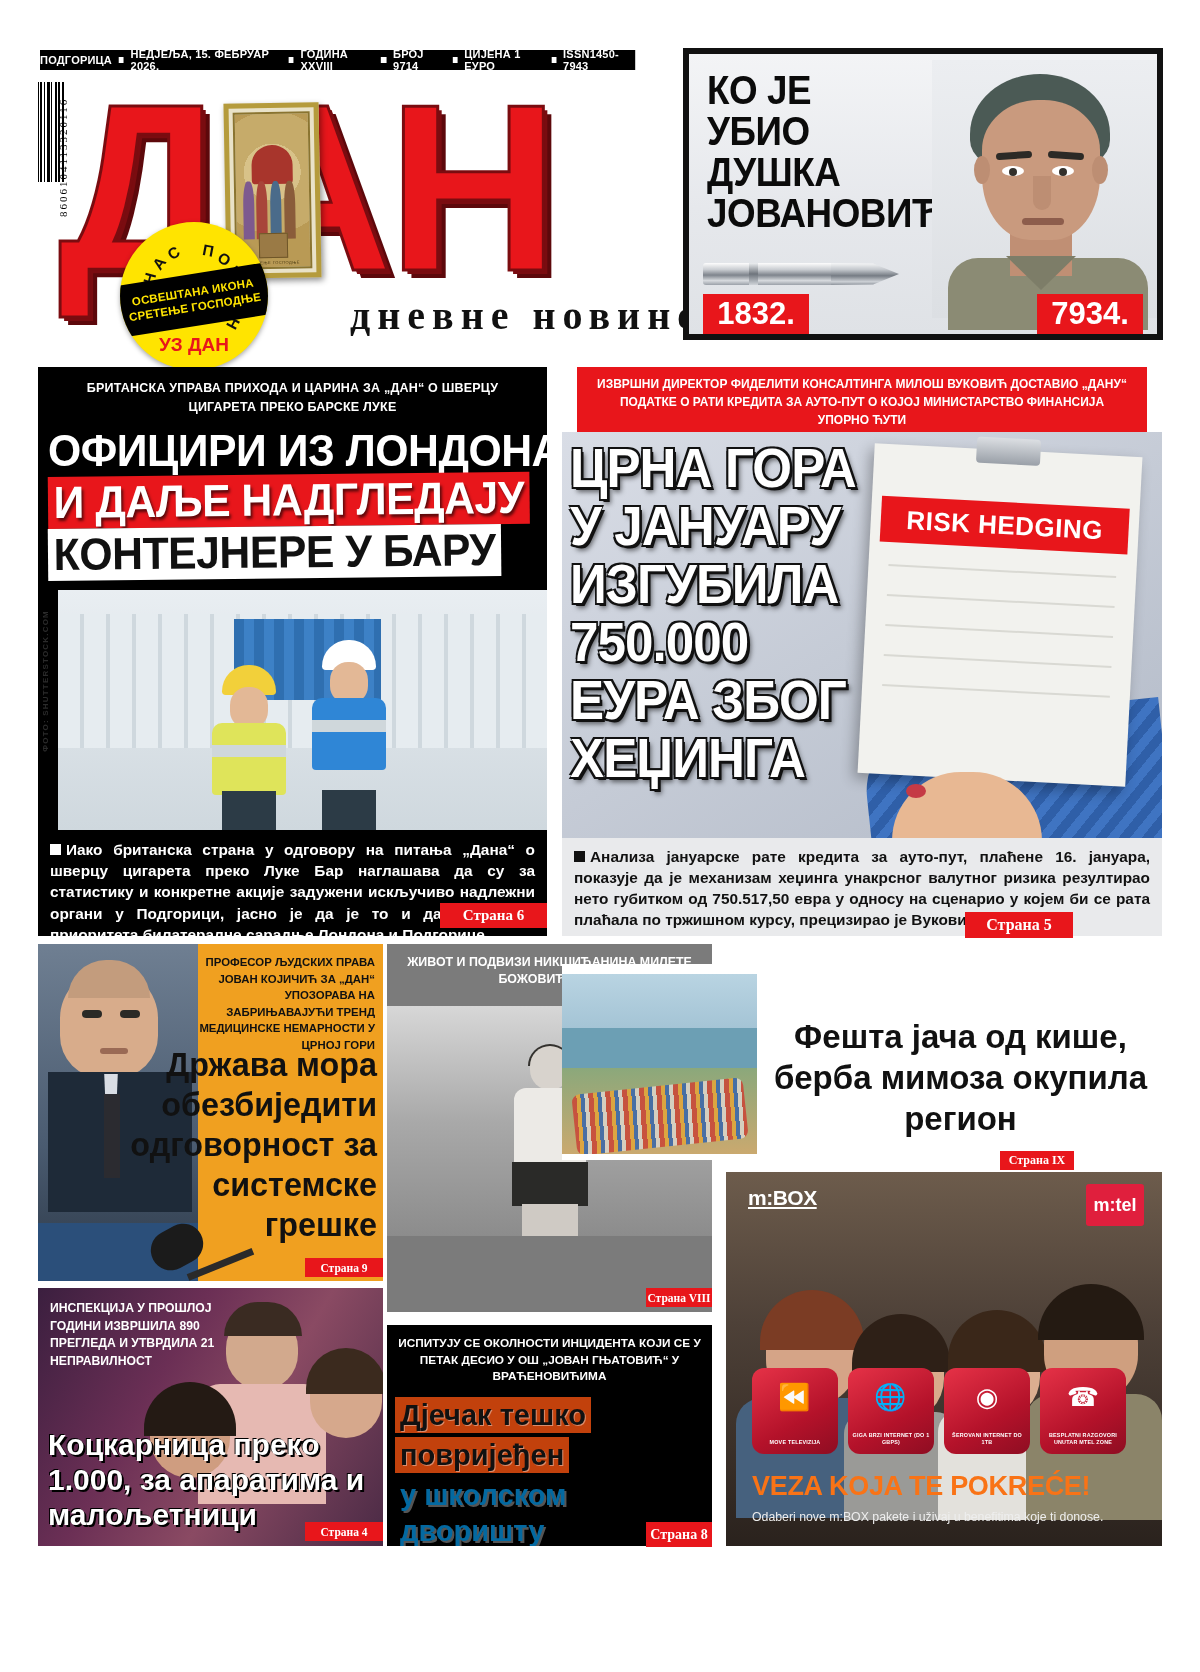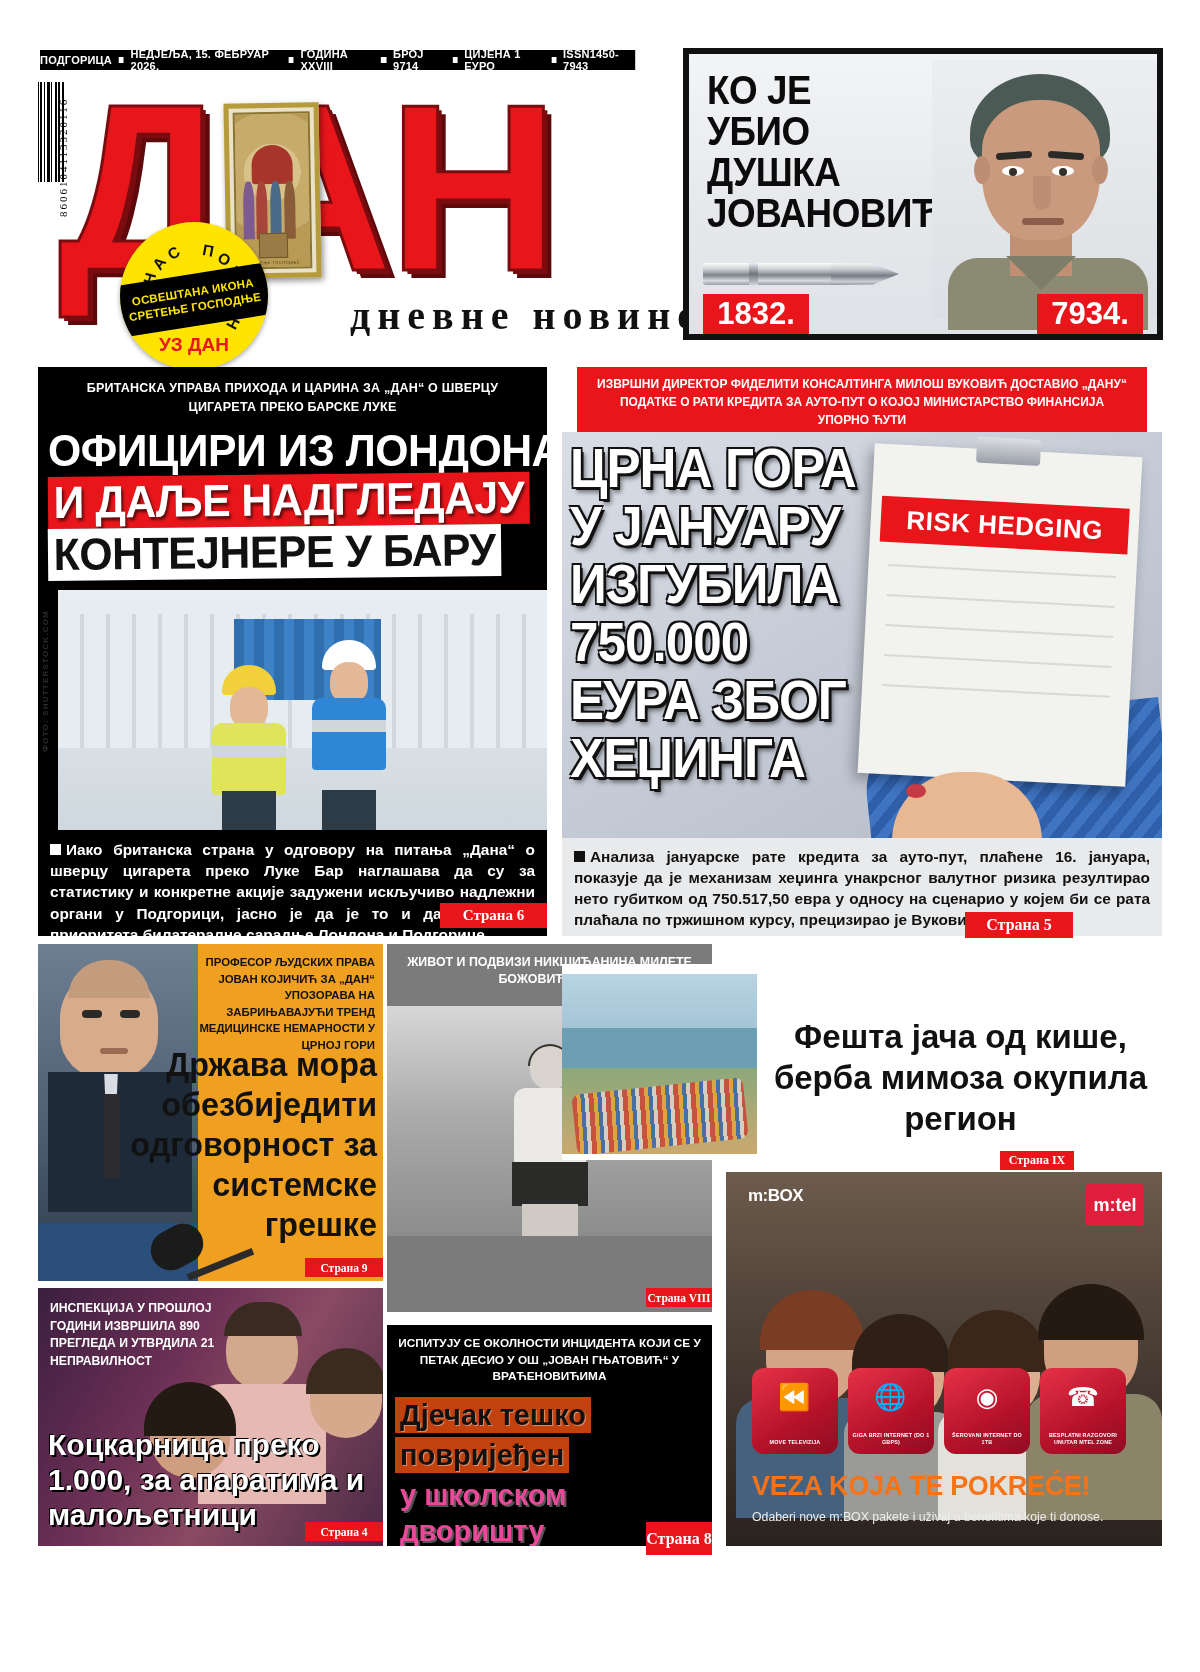--- a/index.html
+++ b/index.html
@@ -387,32 +387,32 @@
     font-size:11.8px; line-height:16.5px; font-weight:bold;
     font-family:"Liberation Sans Narrow","Liberation Sans",sans-serif;
   }
   .school .hl{ padding:4px 8px 0; }
   .school .hl span{
     display:inline-block; background:#c2410c; color:#111; font-weight:bold;
     font-size:29px; line-height:36px; padding:0 5px; margin:2px 0;
     font-family:"Liberation Sans Narrow","Liberation Sans",sans-serif;
     text-shadow:1px 1px 0 rgba(255,255,255,.4);
   }
-  .school .hl span.plain{ background:transparent; color:#ec4899; text-shadow:2px 2px 0 #555; }
+  .school .hl span.plain{ background:transparent; color:#0369a1; text-shadow:2px 2px 0 #555; }
 
   
   .ad{
     position:absolute; left:726px; top:1172px; width:436px; height:374px;
     background:#241c18; overflow:hidden;
   }
   .ad .scene{ position:absolute; inset:0;
     background:linear-gradient(180deg,#6d5c4c 0%,#4e4138 40%,#2a221d 100%); }
   .ad .mbox{
     position:absolute; left:22px; top:14px; color:#fff;
-    font-size:17px; font-weight:bold; letter-spacing:-.5px;
+    font-size:21px; font-weight:bold; letter-spacing:-.5px;text-decoration:underline;
   }
   .ad .mtel{
     position:absolute; right:18px; top:12px; width:58px; height:42px;
     background:#e01f3d; color:#fff; font-size:18px; font-weight:bold;
     display:flex; align-items:center; justify-content:center; border-radius:3px;
   }
   .ad .tiles{
     position:absolute; left:26px; bottom:92px; display:flex; gap:10px;
   }
   .ad .tile{
@@ -688,21 +688,21 @@
   <div class="pg" style="left:305px; top:1522px; width:78px; height:19px; font-size:11.5px;">Страна 4</div>
 
   <div class="school">
     <div class="kicker">ИСПИТУЈУ СЕ ОКОЛНОСТИ ИНЦИДЕНТА КОЈИ СЕ У ПЕТАК ДЕСИО У ОШ „ЈОВАН ГЊАТОВИЋ“ У ВРАЋЕНОВИЋИМА</div>
     <div class="hl">
       <span>Дјечак тешко</span><br>
       <span>повријеђен</span><br>
       <span class="plain">у школском дворишту</span>
     </div>
   </div>
-  <div class="pg" style="left:646px; top:1522px; width:66px; height:33px; font-size:16px;">Страна 8</div>
+  <div class="pg" style="left:646px; top:1522px; width:66px; height:25px; font-size:14px;">Страна 8</div>
 
   <div class="ad">
     <div class="scene"></div>
     <div style="position:absolute;left:40px;top:130px;width:92px;height:104px;background:#d5a487;border-radius:46px;"></div>
     <div style="position:absolute;left:34px;top:118px;width:104px;height:60px;background:#7b3c24;border-radius:52px 52px 0 0;"></div>
     <div style="position:absolute;left:10px;top:226px;width:150px;height:120px;background:#46617e;border-radius:26px 26px 0 0;"></div>
     <div style="position:absolute;left:132px;top:154px;width:86px;height:96px;background:#d9ab8c;border-radius:44px;"></div>
     <div style="position:absolute;left:126px;top:142px;width:98px;height:58px;background:#2e2017;border-radius:50px 50px 0 0;"></div>
     <div style="position:absolute;left:118px;top:240px;width:114px;height:108px;background:#9a9a97;border-radius:22px 22px 0 0;"></div>
     <div style="position:absolute;left:228px;top:150px;width:86px;height:98px;background:#dbae90;border-radius:44px;"></div>

